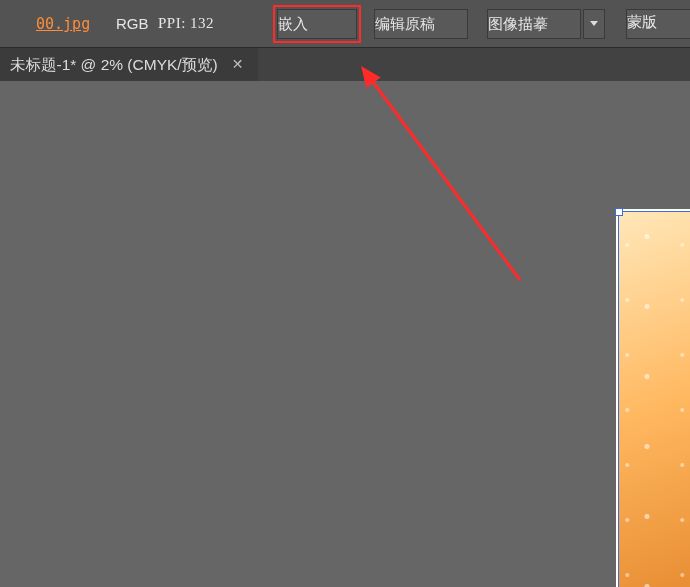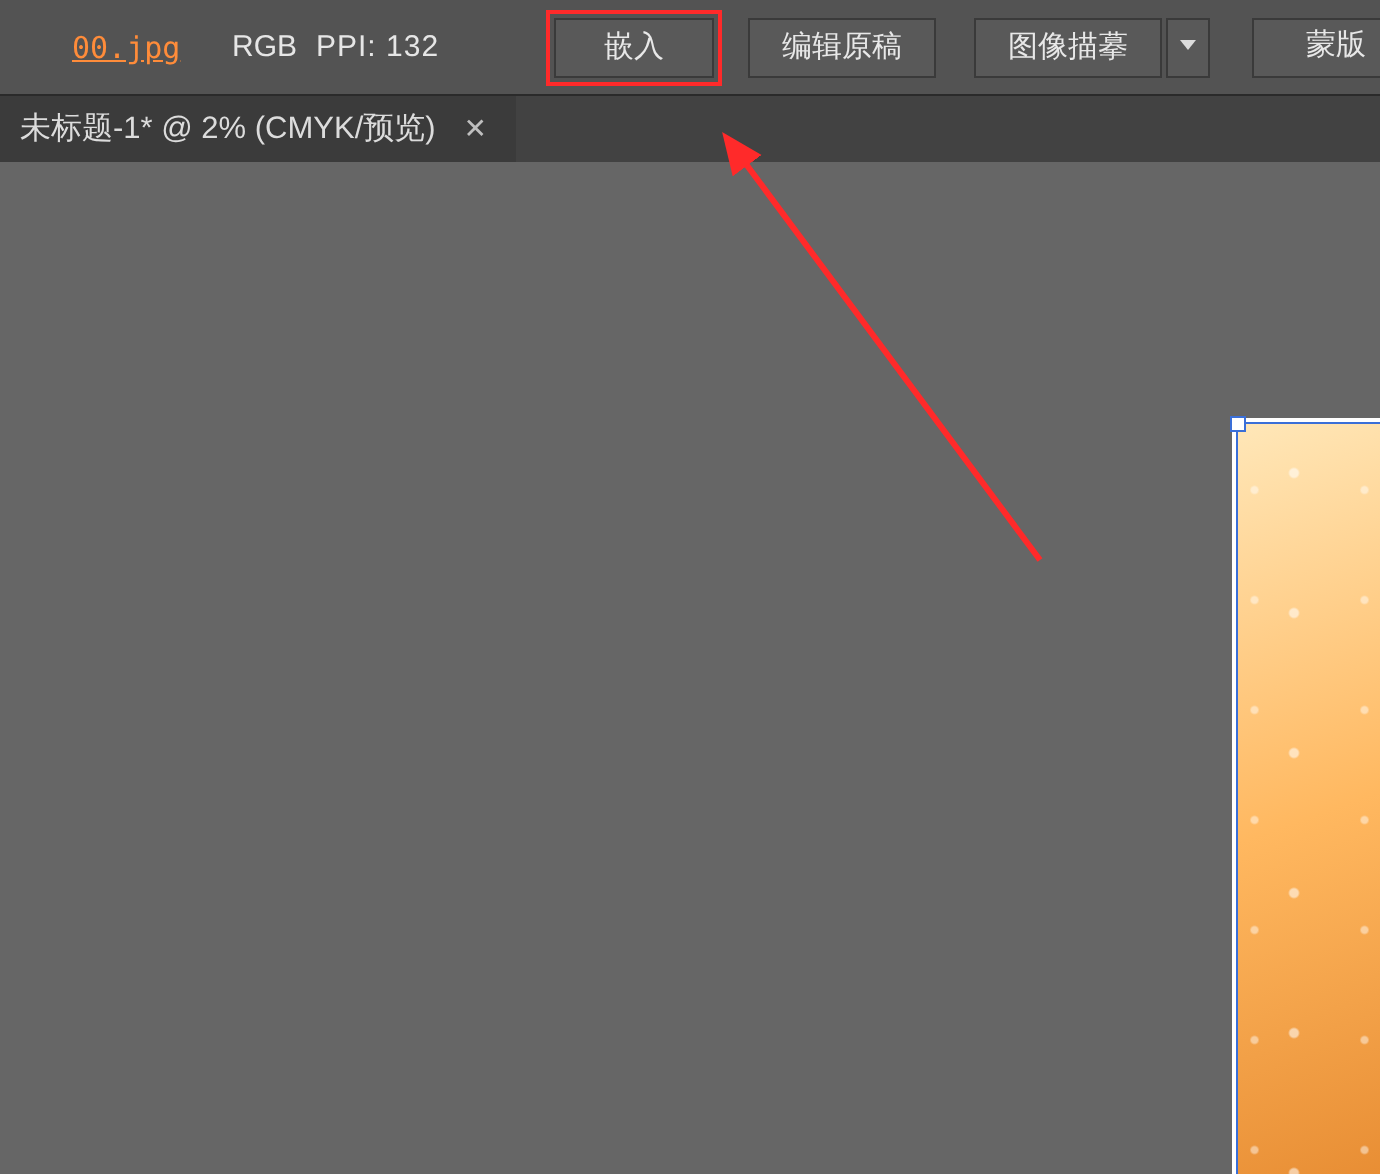--- a/index.html
+++ b/index.html
@@ -43,33 +43,33 @@
     color: #e6e6e6;
     font-size: 15px;
   }
 
   .ppi-label {
     position: absolute;
     left: 158px;
     top: 15px;
     color: #e6e6e6;
     font-size: 15px;
-    font-family: Liberation Sans, sans-serif;
+    font-family: Liberation Serif, serif;
     letter-spacing: 0.5px;
   }
 
   .ctrl-btn {
     position: absolute;
     top: 9px;
     height: 30px;
     background: #595959;
     border: 1px solid #3a3a3a;
     color: #e8e8e8;
     font-size: 15px;
-    text-align: center;
+    text-align: left;
     line-height: 28px;
     box-sizing: border-box;
     cursor: pointer;
   }
 
   .btn-embed {
     left: 277px;
     width: 80px;
     
     outline: 2px solid #ff2a2a;

